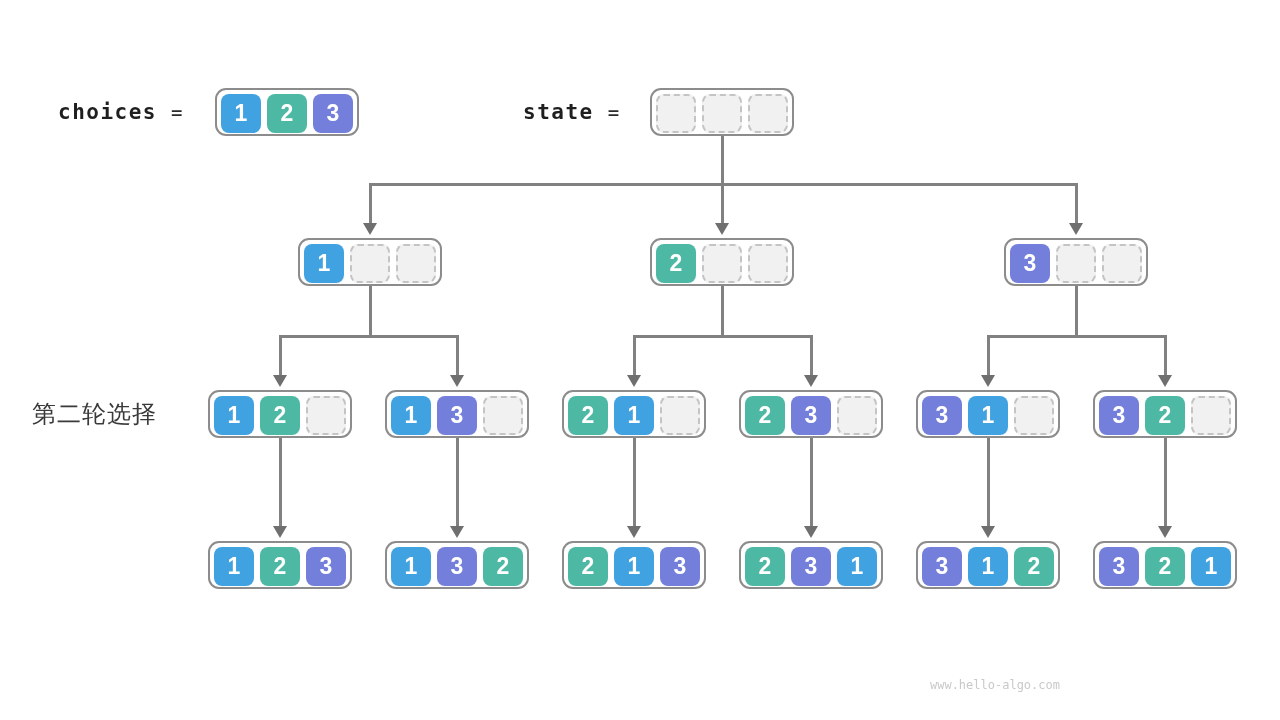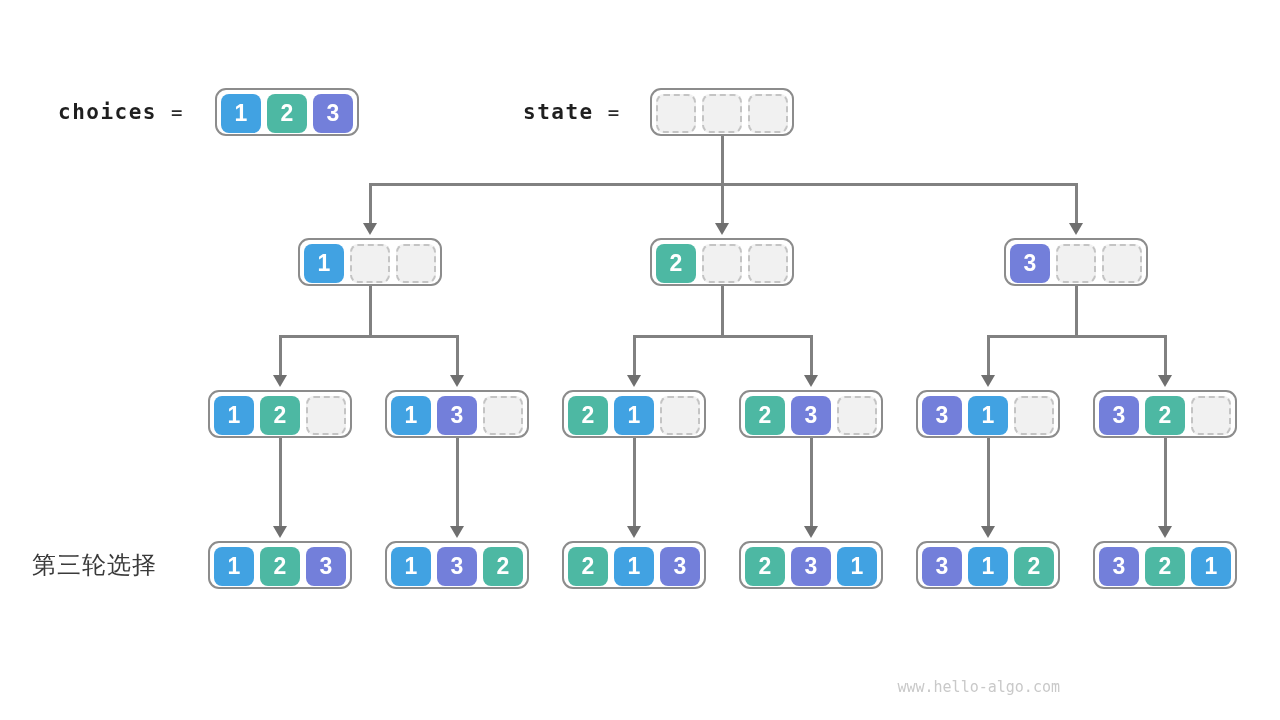--- a/index.html
+++ b/index.html
@@ -79,40 +79,40 @@
     width: 0; height: 0;
     border-left: 7px solid transparent;
     border-right: 7px solid transparent;
     border-top: 12px solid #6f6f6f;
   }
   .watermark {
     position: absolute;
     right: 44px;
     top: 678px;
     font-family: "DejaVu Sans Mono", monospace;
-    font-size: 15px;
+    font-size: 12px;
     color: #c9c9c9;
   }
 </style>
 </head>
 <body>
 
 <div class="canvas">
 
   <div class="inline-label" style="left:58px; top:99px;">
     <span class="kw">choices</span>
     <span class="eq">=</span>
   </div>
 
   <div class="inline-label" style="left:523px; top:99px;">
     <span class="kw">state</span>
     <span class="eq">=</span>
   </div>
 
-  <div class="row-label" style="top:550px;">第三轮选择</div>
+  <div class="row-label" style="top:399px;">第二轮选择</div>
 
   <div id="arrows">
       <div class="vline" style="left: 720.5px; top: 136px; height: 49.5px; background: rgb(129, 129, 129);"></div>
       <div class="hline" style="left: 368.5px; top: 182.5px; width: 709px; background: rgb(129, 129, 129);"></div>
       <div class="vline" style="left: 368.5px; top: 184px; height: 41px; background: rgb(129, 129, 129);"></div>
       <div class="ahead" style="left: 363px; top: 223px; border-top-color: rgb(111, 111, 111);"></div>
       <div class="vline" style="left: 720.5px; top: 184px; height: 41px; background: rgb(129, 129, 129);"></div>
       <div class="ahead" style="left: 715px; top: 223px; border-top-color: rgb(111, 111, 111);"></div>
       <div class="vline" style="left: 1074.5px; top: 184px; height: 41px; background: rgb(129, 129, 129);"></div>
       <div class="ahead" style="left: 1069px; top: 223px; border-top-color: rgb(111, 111, 111);"></div>

